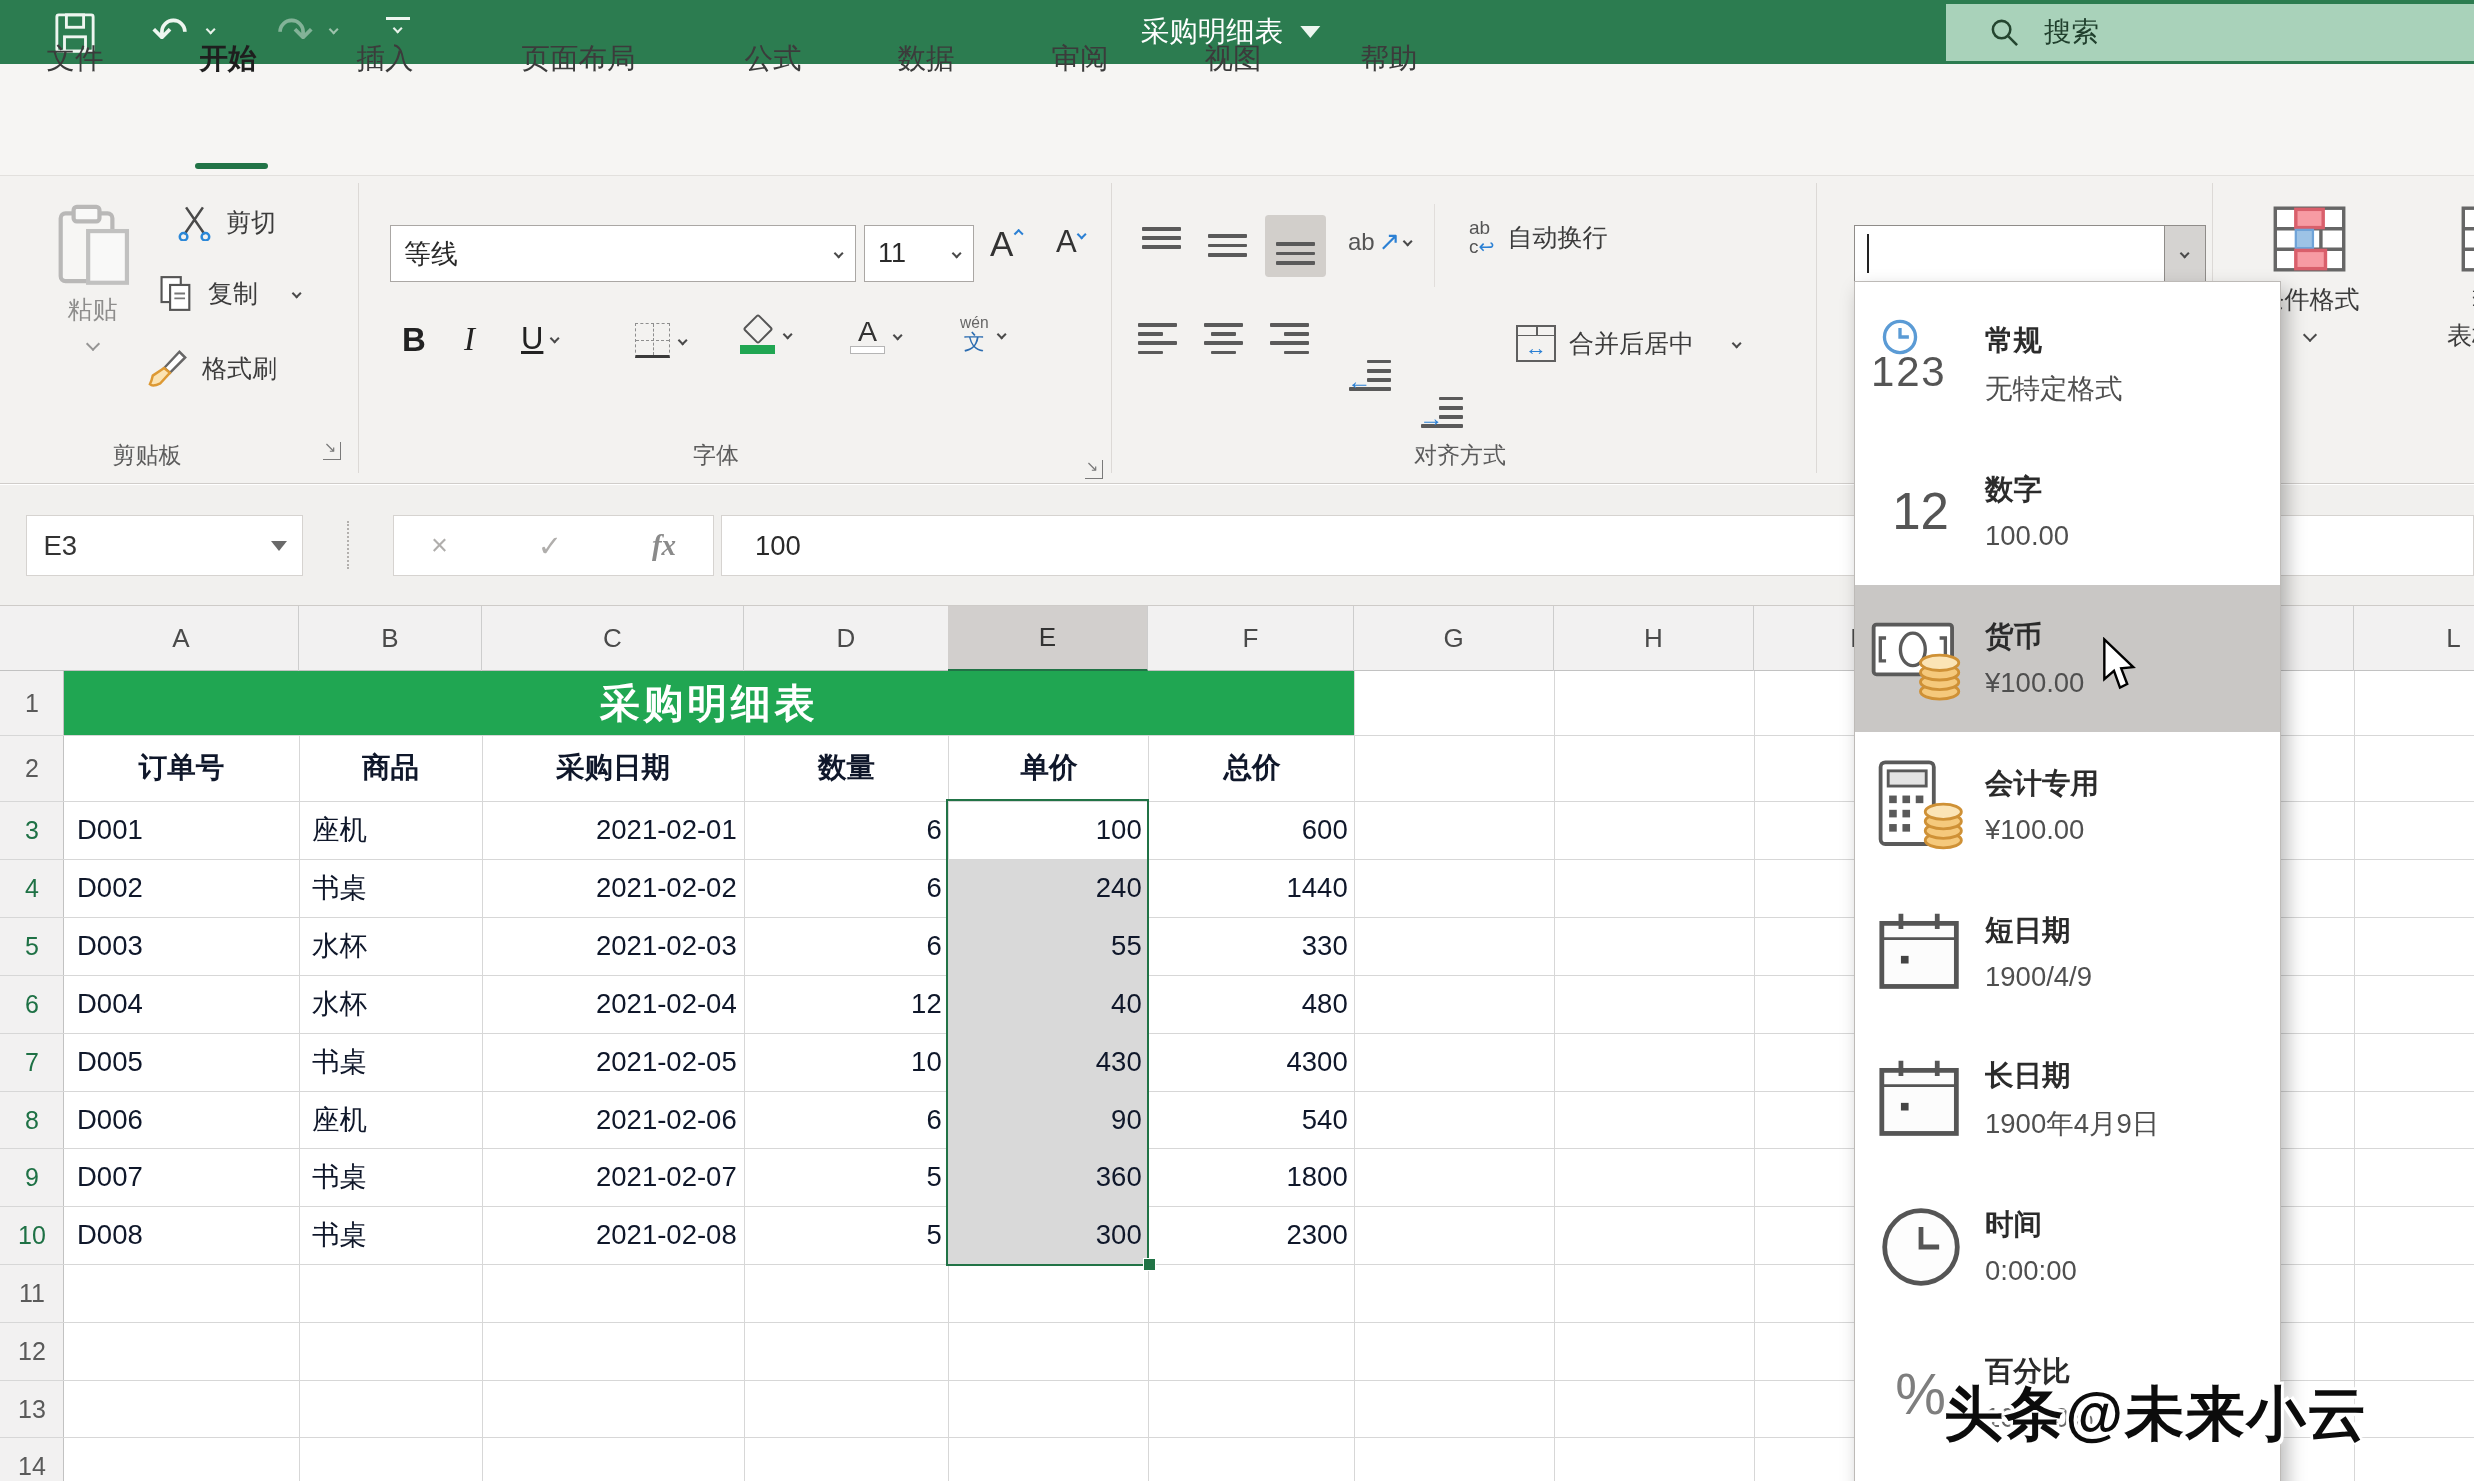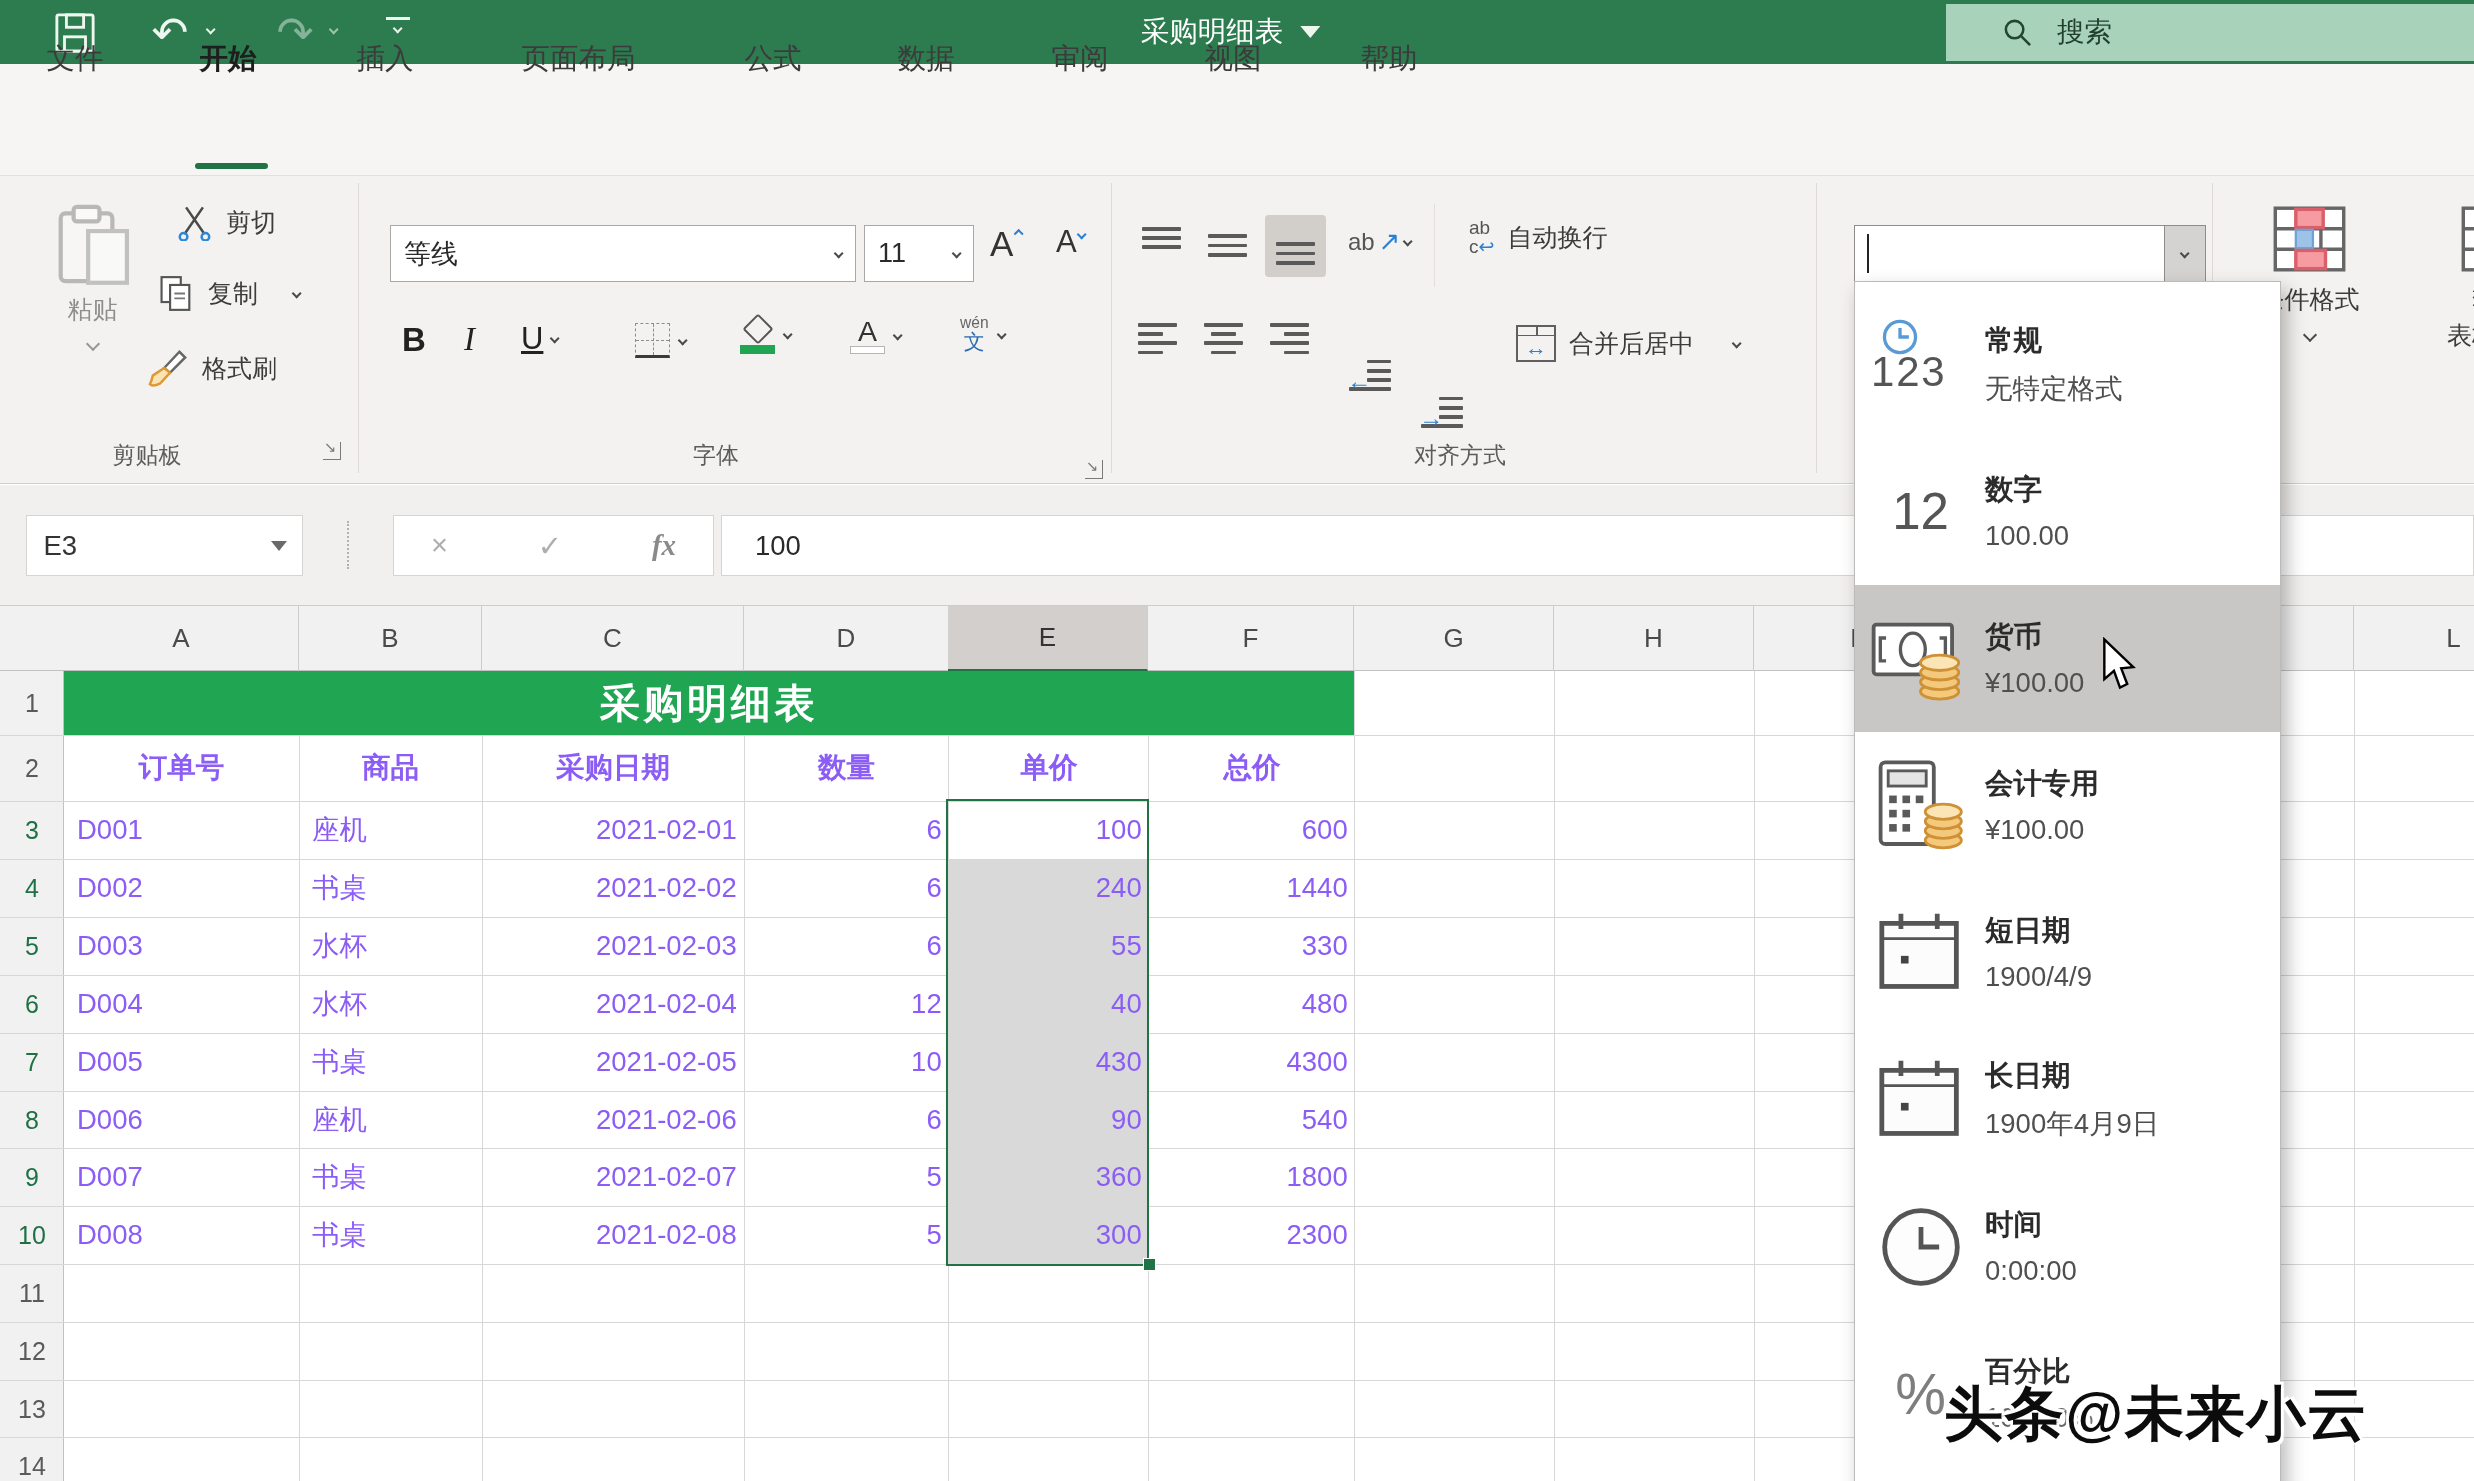--- a/index.html
+++ b/index.html
@@ -5,21 +5,21 @@
   * { margin:0; padding:0; box-sizing:border-box; }
   html,body { background:#fff; }
   body { font-family:"Liberation Sans","DejaVu Sans",sans-serif; }
   .screen { position:relative; width:2475px; height:1482px; overflow:hidden; background:#fff; }
   .ab { position:absolute; }
 
   
   .titlebar { left:0; top:0; width:2475px; height:64px; background:#2c7c50; }
   .qat-btn { display:flex; align-items:center; justify-content:center; }
   .apptitle { top:13px; left:50%; transform:translateX(-54%); color:#fff; font-size:28.5px; display:flex; align-items:center; gap:16.5px; }
-  .searchbox { left:1946px; top:3.7px; width:529px; height:57px; background:#a9d2ba; display:flex; align-items:center; gap:24px; padding-left:56px; color:#21402e; font-size:27.5px; }
+  .searchbox { left:1946px; top:3.7px; width:529px; height:57px; background:#a9d2ba; display:flex; align-items:center; gap:24px; padding-left:43px; color:#21402e; font-size:27.5px; }
 
   
   .tabrow { left:0; top:64px; width:2475px; height:112px; background:#f6f5f3; border-bottom:0.9px solid #e2e0dd; }
   .tab { top:33px; height:51px; font-size:28.5px; color:#3b3b3b; display:flex; align-items:center; justify-content:center; }
   .tab.active { font-weight:700; color:#1e1e1e; }
   .tab-underline { top:163px; height:6.4px; border-radius:3.7px; background:#217346; }
 
   
   .ribbon { left:0; top:176px; width:2475px; height:308px; background:#f3f2f0; border-bottom:0.9px solid #d0cdca; }
   .gsep { top:184px; width:0.9px; height:290px; background:#dcd9d6; }
@@ -78,21 +78,21 @@
   .colhead { top:0; height:65px; border-right:0.9px solid #cdcdcd; display:flex; align-items:center; justify-content:center; font-size:26px; color:#4a4a4a; }
   .colhead.sel { background:#d2cfcd; border-bottom:2.8px solid #217346; color:#333; }
   .corner { left:0; top:606px; width:64px; height:65px; background:#f2f1f1; border-right:0.9px solid #c2c2c2; }
   .corner .tri { position:absolute; right:4.6px; bottom:4.6px; width:0; height:0; border-left:24px solid transparent; border-bottom:24px solid #b5b5b5; }
   .gutter { left:0; top:671px; width:64px; height:826px; background:#f2f1f1; border-right:0.9px solid #c2c2c2; }
   .vline { top:671px; width:0.9px; height:826px; background:#d7d7d7; }
   .hline { left:0; width:2475px; height:0.9px; background:#d7d7d7; }
   .row { position:absolute; left:0; display:flex; height:58px; }
   .rn { width:64px; display:flex; align-items:center; justify-content:center; font-size:25px; color:#5a5a5a; }
   .row.sel .rn { color:#1e7145; }
-  .c { height:100%; display:flex; align-items:center; font-size:27.5px; color:#8b5cf6; }
+  .c { height:100%; display:flex; align-items:center; font-size:27.5px; color:#0f172a; }
   .c.l { padding-left:13px; }
   .c.r { justify-content:flex-end; padding-right:7.3px; }
   .c.hd { justify-content:center; font-weight:700; font-size:28.5px; }
   .wA{width:235px}.wB{width:183px}.wC{width:262px}.wD{width:205px}.wE{width:200px}.wF{width:206px}
   .titlerow { left:64px; top:671px; width:1290px; height:64px; background:#20a652; display:flex; align-items:center; justify-content:center; color:#fff; font-size:40px; font-weight:700; letter-spacing:3.7px; }
   .egray { left:949px; top:860px; width:198px; height:404px; background:#d9d9d9; }
   .selborder { left:946px; top:799px; width:203px; height:467px; border:2.8px solid #217346; z-index:12; }
   .fillhandle { left:1143px; top:1258px; width:13px; height:13px; background:#217346; border:1.8px solid #fff; z-index:13; }
 
   

